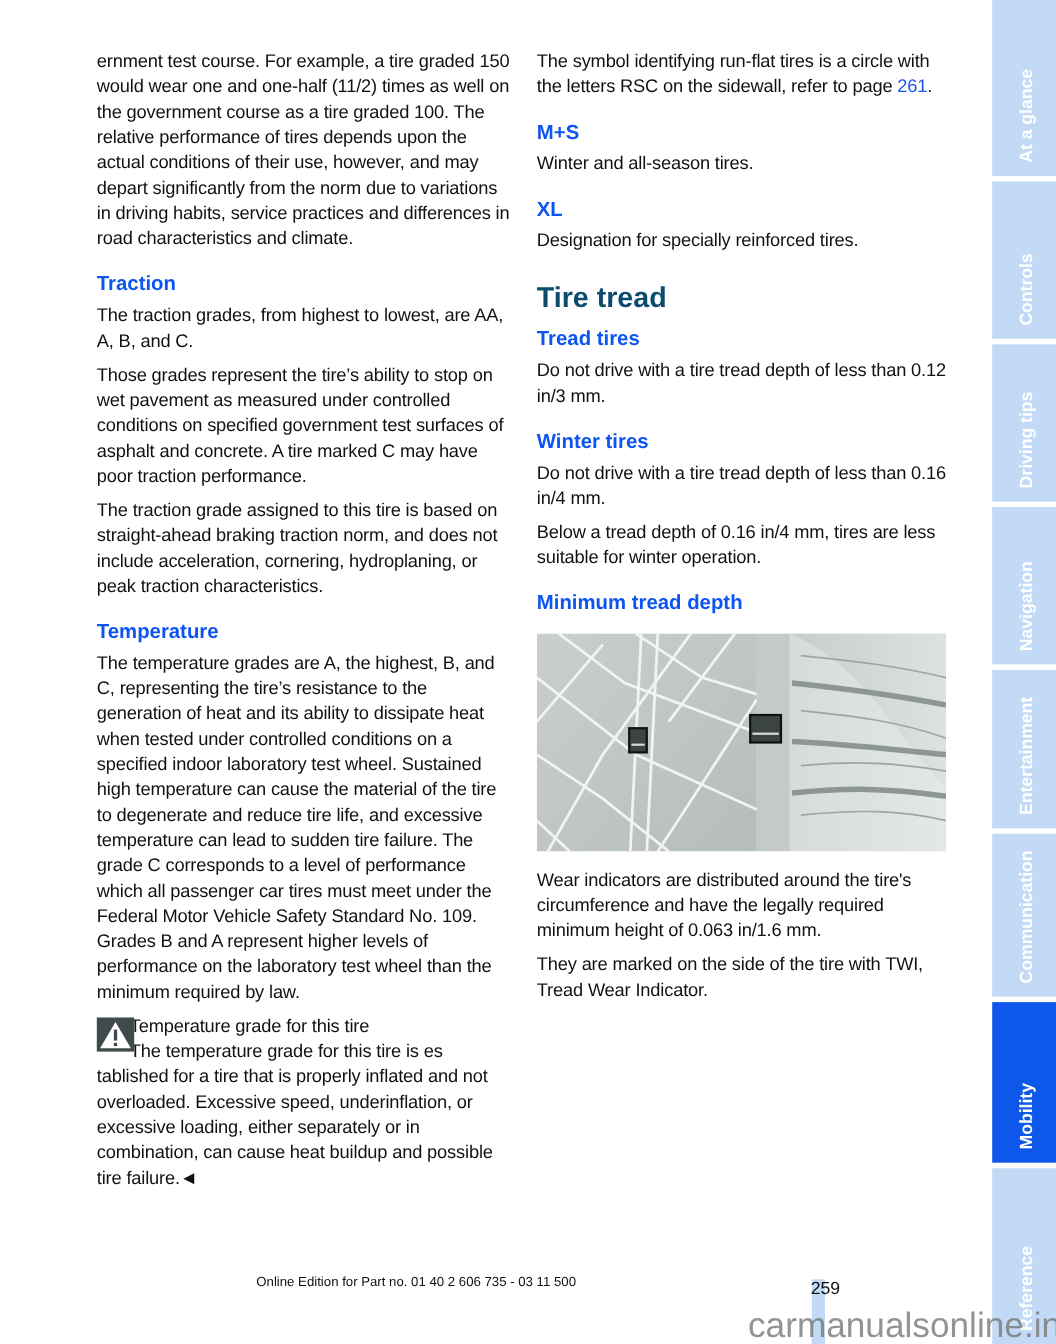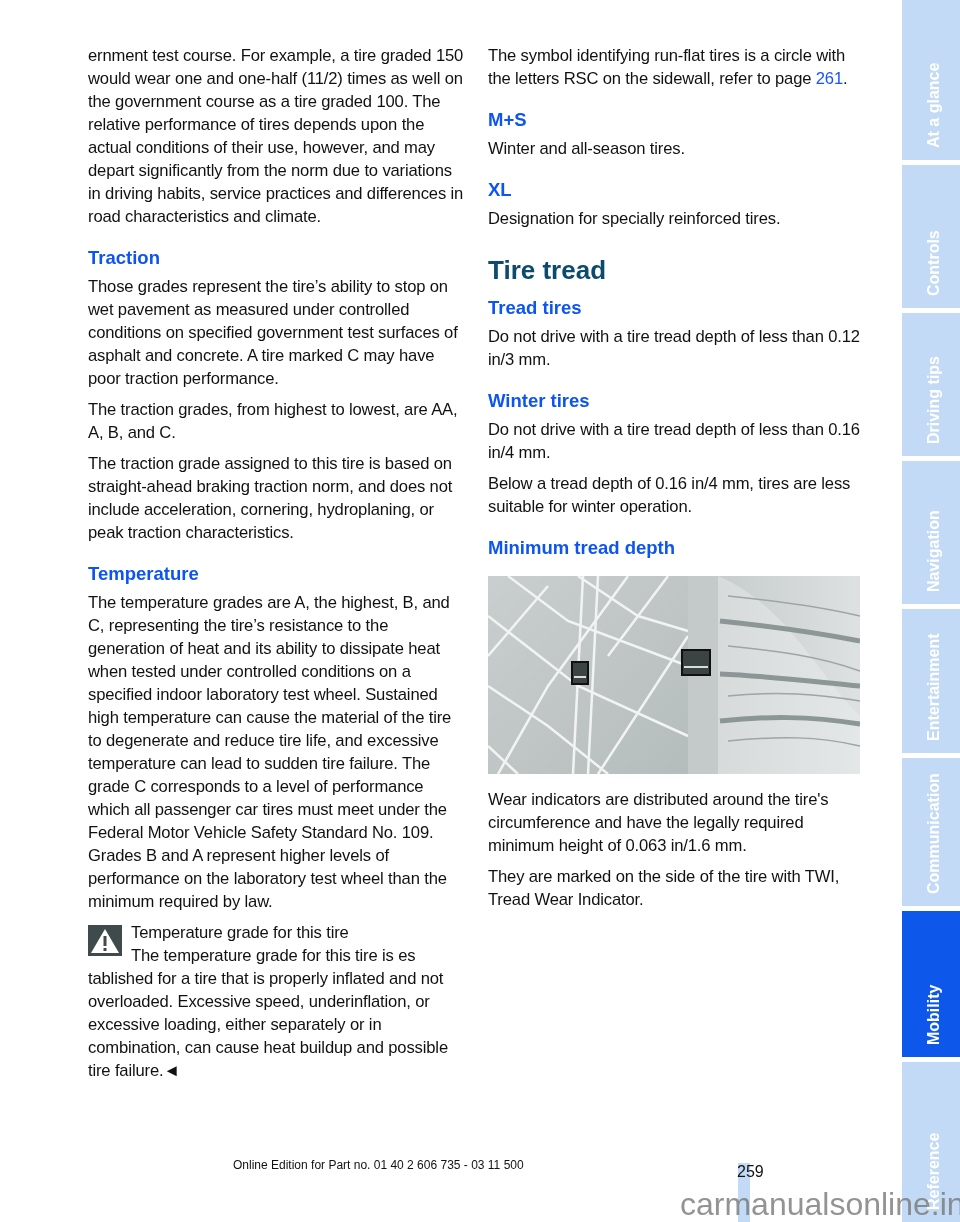--- a/index.html
+++ b/index.html
@@ -11,21 +11,21 @@
   }
   .col { position: absolute; top: 44px; width: 376px; }
   .col.left { left: 88px; }
   .col.right { left: 488px; width: 374px; }
   p { margin: 0 0 8px 0; font-size: 16.6px; line-height: 23px; letter-spacing: -0.15px; }
   h2 { margin: 18px 0 5px 0; font-size: 18.5px; line-height: 24px; color: #0d55f0; font-weight: bold; }
   h1 { margin: 24px 0 10px 0; font-size: 26px; line-height: 32px; color: #0c4a6e; font-weight: bold; }
   .link { color: #1a55f0; }
   .warn { position: relative; padding-left: 0; margin-top: 8px; }
   .warn .icon { position: absolute; left: 0; top: 4px; width: 34px; height: 31px; background: #3f4a4d; }
-  .warn .indent { padding-left: 43px; display: block; }
+  .warn .indent { padding-left: 30px; display: block; }
   .tire-img { width: 372px; height: 198px; margin: 16px 0 14px 0; background: #eef0f0; position: relative; overflow: hidden; }
   .sidebar { position: absolute; left: 902px; top: 0; width: 58px; height: 1222px; }
   .tab { position: absolute; left: 0; width: 58px; background: #c2daf5; }
   .tab.active { background: #0e57eb; }
   .tab span {
     position: absolute; left: 50%; bottom: 12px;
     transform-origin: left bottom;
     transform: translateX(12px) rotate(-90deg);
     white-space: nowrap; color: #ffffff; font-weight: bold; font-size: 16px;
   }
@@ -34,22 +34,22 @@
   .footer { position: absolute; left: 233px; top: 1158px; font-size: 12px; color: #111; }
   .watermark { position: absolute; left: 680px; top: 1186px; font-size: 32px; color: rgba(120,120,120,0.8); letter-spacing: 0px; }
 </style>
 </head>
 <body>
 
 <div class="col left">
   <p>ernment test course. For example, a tire graded 150 would wear one and one-half (11/2) times as well on the government course as a tire graded 100. The relative performance of tires depends upon the actual conditions of their use, however, and may depart significantly from the norm due to variations in driving habits, service practices and differences in road characteristics and climate.</p>
 
   <h2>Traction</h2>
+  <p>The traction grades, from highest to lowest, are AA, A, B, and C.</p>
   <p>Those grades represent the tire’s ability to stop on wet pavement as measured under controlled conditions on specified government test surfa­ces of asphalt and concrete. A tire marked C may have poor traction performance.</p>
-  <p>The traction grades, from highest to lowest, are AA, A, B, and C.</p>
   <p>The traction grade assigned to this tire is based on straight-ahead braking traction norm, and does not include acceleration, cornering, hydro­planing, or peak traction characteristics.</p>
 
   <h2>Temperature</h2>
   <p>The temperature grades are A, the highest, B, and C, representing the tire’s resistance to the generation of heat and its ability to dissipate heat when tested under controlled conditions on a specified indoor laboratory test wheel. Sus­tained high temperature can cause the material of the tire to degenerate and reduce tire life, and excessive temperature can lead to sudden tire failure. The grade C corresponds to a level of performance which all passenger car tires must meet under the Federal Motor Vehicle Safety Standard No. 109. Grades B and A represent higher levels of performance on the laboratory test wheel than the minimum required by law.</p>
 
   <div class="warn">
     <span class="icon">
       <svg width="34" height="31" viewBox="0 0 34 31">
         <polygon points="17,4 31,28 3,28" fill="#ffffff"></polygon>
         <rect x="15.5" y="11" width="3" height="10" fill="#3f4a4d"></rect>

